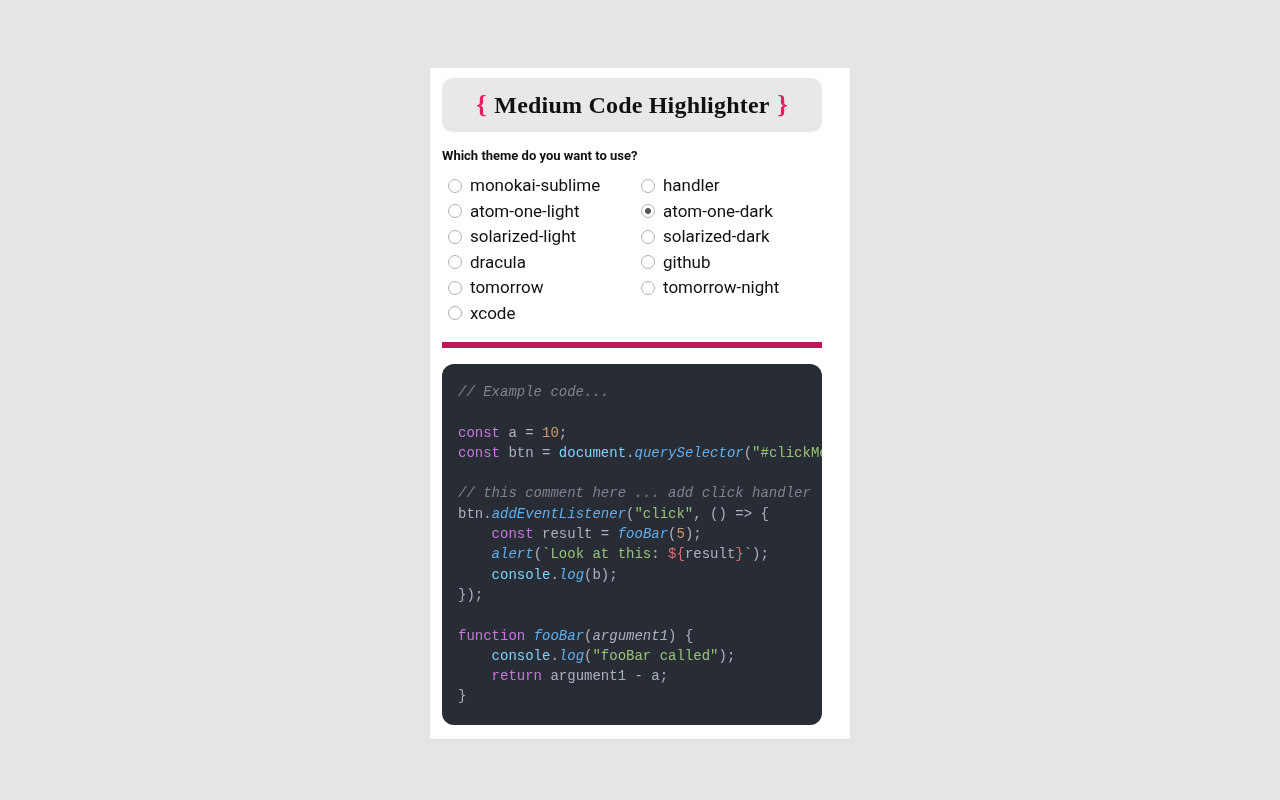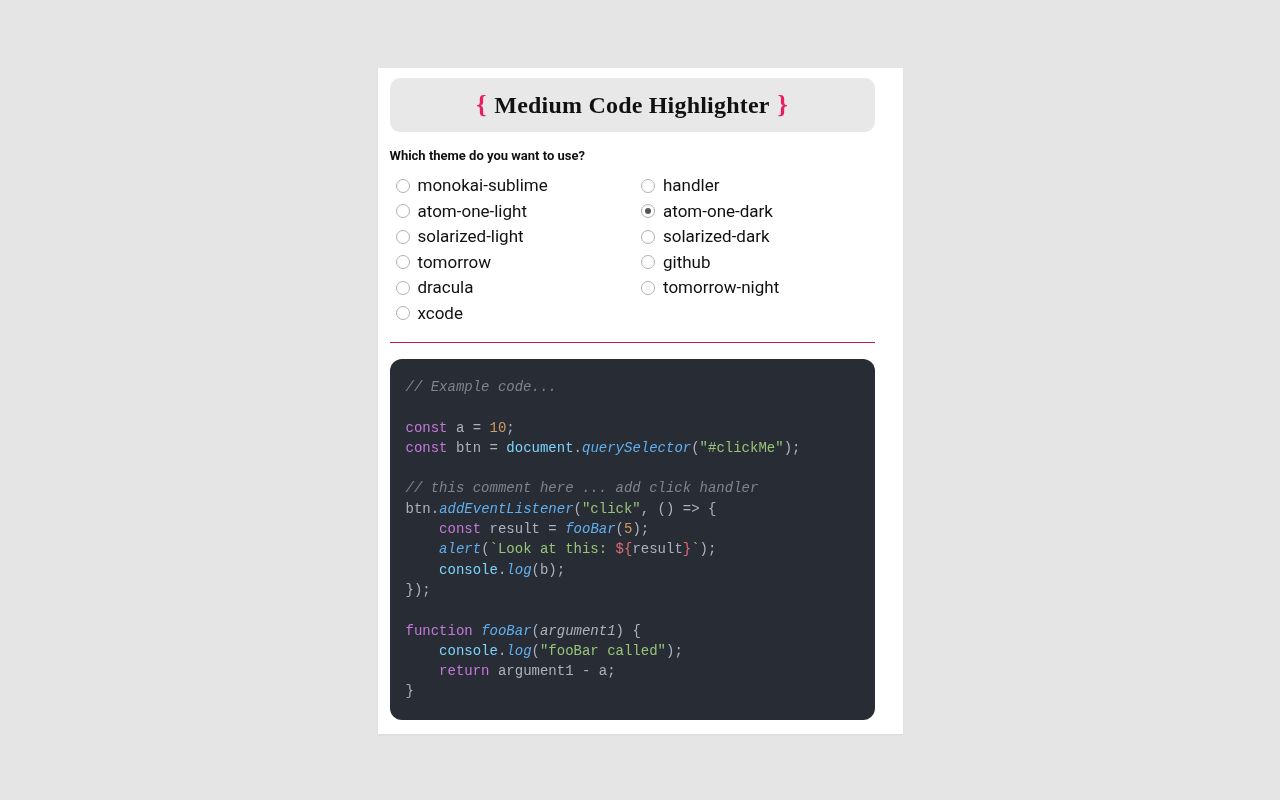--- a/index.html
+++ b/index.html
@@ -7,21 +7,21 @@
       background: #e5e5e5;
       font-family: -apple-system, "Segoe UI", Roboto, "Helvetica Neue", Arial, sans-serif;
       width: 1280px;
       height: 800px;
       display: flex;
       justify-content: center;
       align-items: flex-start;
       padding-top: 68px;
     }
     .popup {
-      width: 525px;
+      width: 420px;
       background: #fff;
       padding: 10px 28px 14px 12px;
       box-shadow: 0 1px 2px rgba(0,0,0,.05);
     }
     .title-bar {
       background: #e8e8e8;
       border-radius: 10px;
       padding: 12px 10px;
       text-align: center;
       margin-bottom: 16px;
@@ -45,21 +45,21 @@
       font-size: 13px;
       color: #111;
       margin-bottom: 10px;
     }
     .themes {
       display: grid;
       grid-template-columns: 1fr 1fr;
       column-gap: 18px;
       row-gap: 4px;
       padding: 0 6px 16px 6px;
-      border-bottom: 1px solid #be185d;
+      border-bottom: 6px solid #be185d;
       margin-bottom: 16px;
     }
     .theme-option {
       display: flex;
       align-items: center;
       gap: 8px;
       font-size: 17px;
       color: #111;
       line-height: 1.5;
     }
@@ -123,25 +123,25 @@
       <div class="theme-option">
         <span class="radio"></span>
         <span>atom-one-light</span>
       </div>
       <div class="theme-option">
         <span class="radio"></span>
         <span>solarized-light</span>
       </div>
       <div class="theme-option">
         <span class="radio"></span>
-        <span>tomorrow</span>
+        <span>dracula</span>
       </div>
       <div class="theme-option">
         <span class="radio"></span>
-        <span>dracula</span>
+        <span>tomorrow</span>
       </div>
       <div class="theme-option">
         <span class="radio"></span>
         <span>xcode</span>
       </div>
     </div>
     <div>
       <div class="theme-option">
         <span class="radio"></span>
         <span>handler</span>

